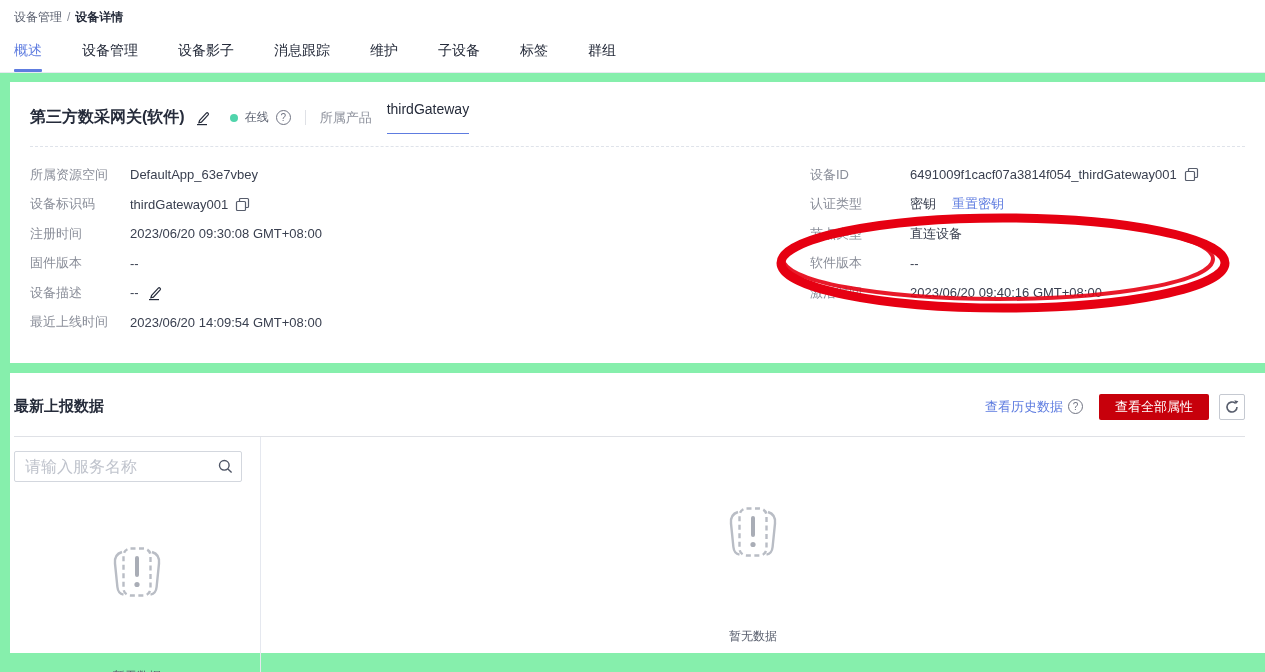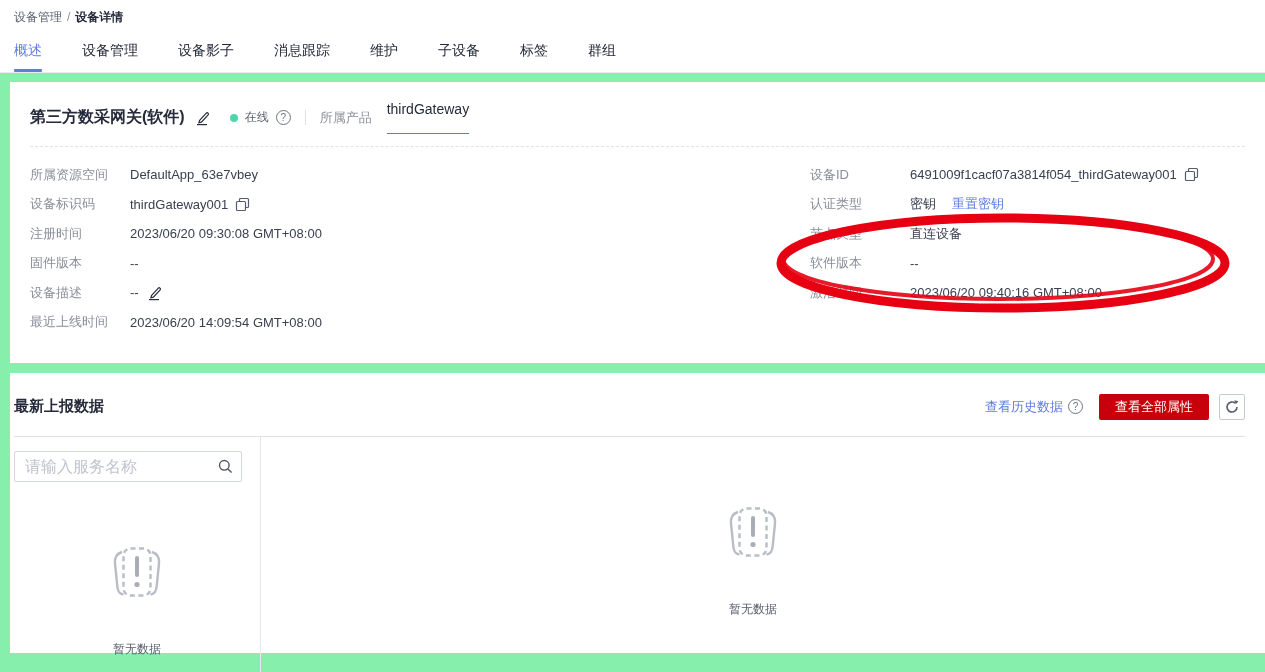--- a/index.html
+++ b/index.html
@@ -62,21 +62,21 @@
 
   .report-body { display:flex; margin-top:16px; border-top:1px solid #dfe1e6; height:236px; }
   .service-panel { width:247px; flex:none; border-right:1px solid #e5e8ef; }
   .search-box { position:relative; width:228px; height:31px; margin-top:14px; }
   .search-box input { width:100%; height:100%; border:1px solid #d3d7de; border-radius:2px; padding:0 30px 0 10px;
     font-size:16px; color:#252b3a; font-family:inherit; outline:none; }
   .search-box input::placeholder { color:#bfc3cc; }
   .search-box .search-icon { position:absolute; right:9px; top:8px; cursor:pointer; }
   .data-panel { flex:1; }
 
-  .empty { display:flex; flex-direction:column; align-items:center; }
+  .empty { display:flex; flex-direction:column; align-items:center;gap:27px; }
   .service-panel .empty { margin-top:63px; }
   .data-panel .empty { margin-top:68px; }
   .empty-text { margin-top:42px; font-size:12px; color:#575d6c; }
 </style>
 </head>
 <body>
 
 <div class="breadcrumb">
   <span class="parent">设备管理</span><span class="sep">/</span><span class="cur">设备详情</span>
 </div>

